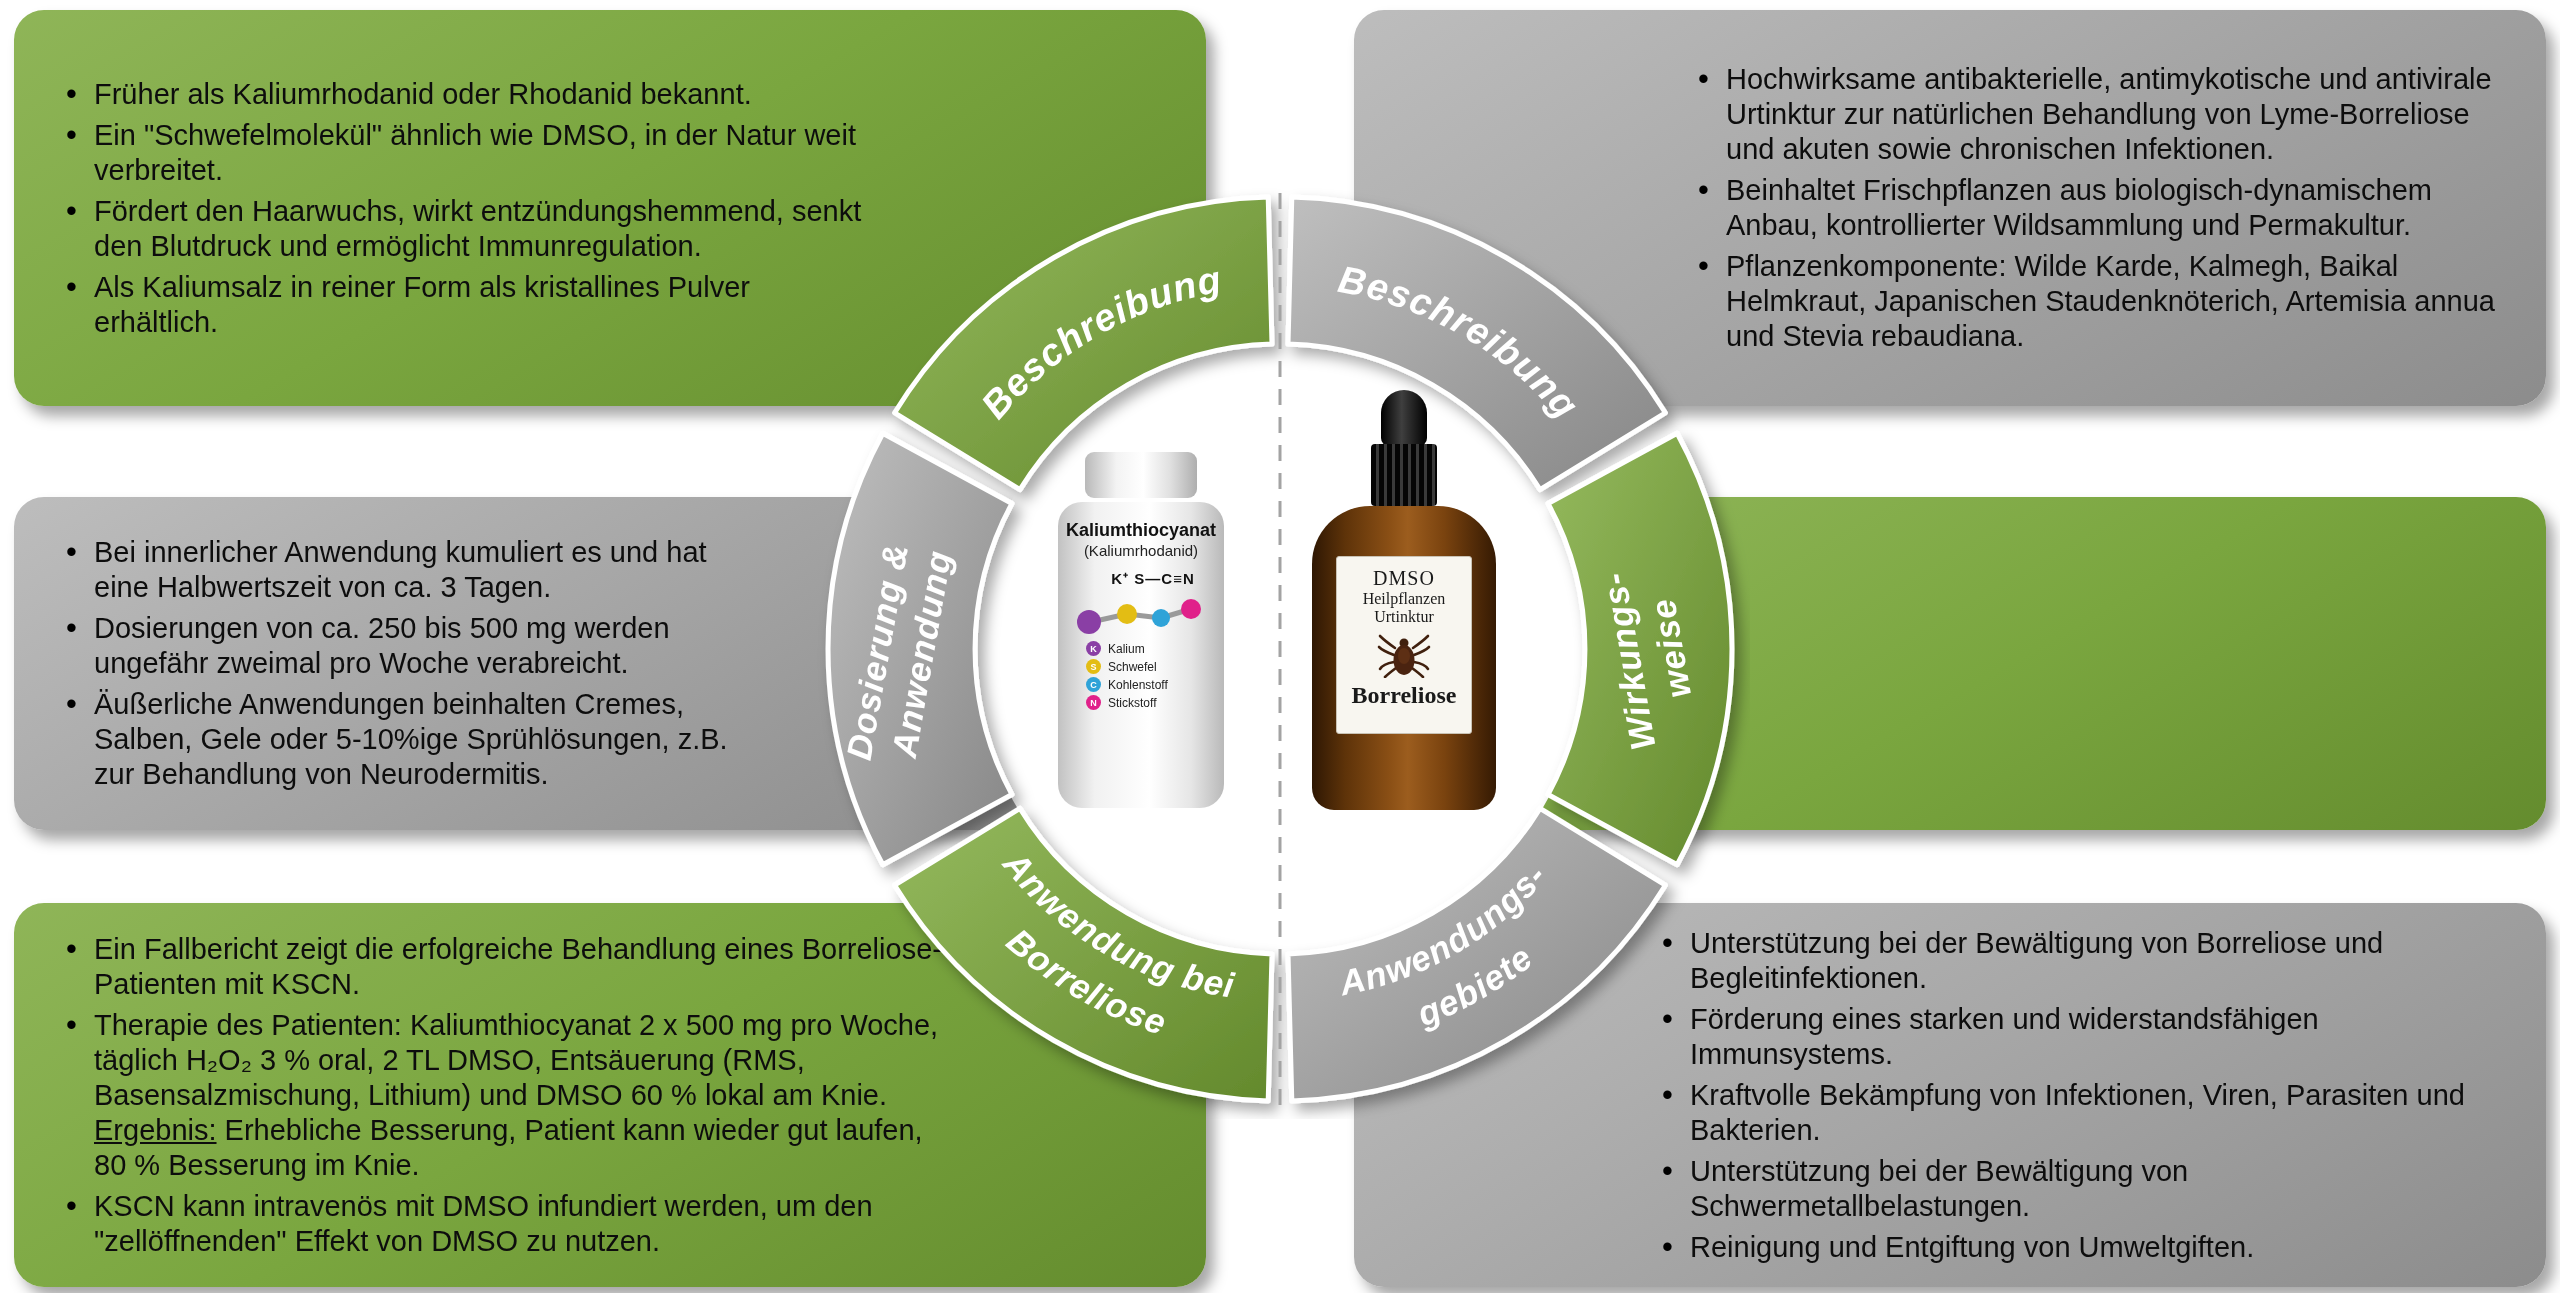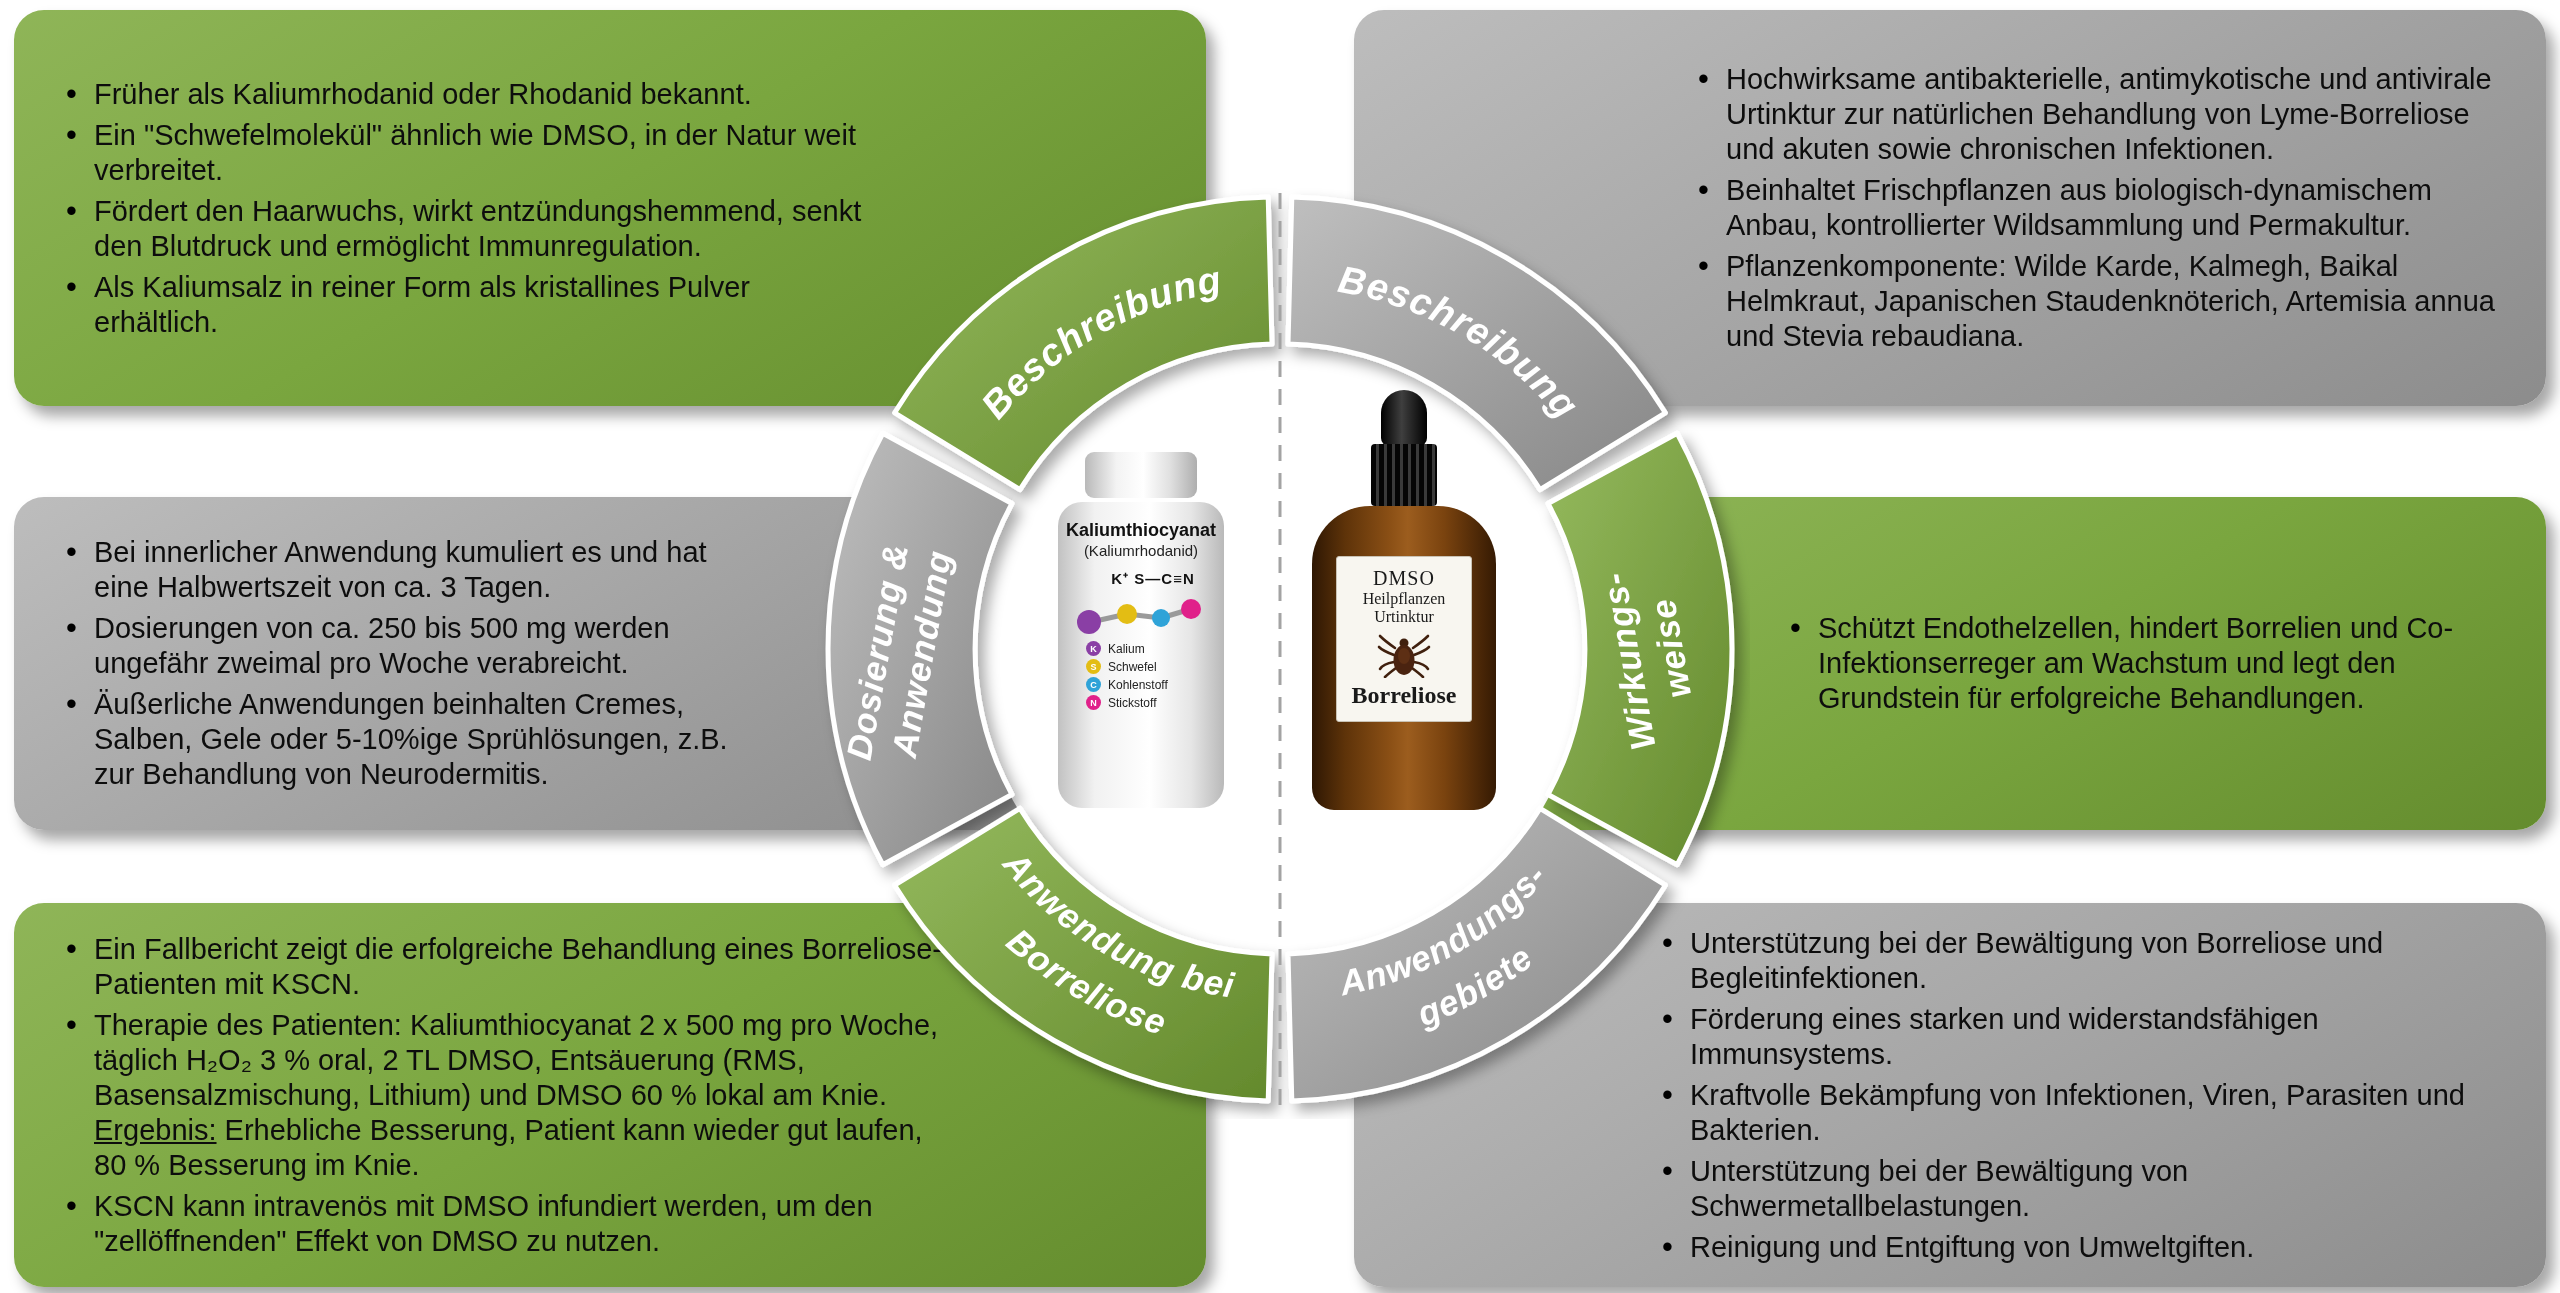--- a/index.html
+++ b/index.html
@@ -103,21 +103,21 @@
     width: 66px; height: 62px; margin: -2px auto 0; border-radius: 4px;
     background: repeating-linear-gradient(90deg, #050505 0 5px, #3a3a3a 5px 8px);
   }
   .ba-body {
     width: 184px; height: 304px; border-radius: 58px 58px 22px 22px;
     background: linear-gradient(90deg, #2e1703 0%, #5e3309 18%, #8a4f15 42%, #9c5d1e 52%, #7a430f 72%, #351a03 100%);
     padding-top: 50px;
   }
   .ba-label {
     width: 136px; margin: 0 auto; background: #f8f6f0; border: 1px solid #c9c2b4; border-radius: 3px;
-    padding: 10px 4px 12px; text-align: center;
+    padding: 10px 4px 24px; text-align: center;
     font-family: "Liberation Serif", serif; color: #1a1a1a;
   }
   .ba-l1 { font-size: 20px; letter-spacing: 1px; }
   .ba-l2, .ba-l3 { font-size: 16px; }
   .ba-tick { display: block; margin: 6px auto 4px; }
   .ba-name { font-size: 24px; font-weight: 700; margin-top: 2px; }
 </style>
 </head>
 <body>
 
@@ -151,21 +151,20 @@
   <div class="box gray" id="box-tr">
     <ul>
       <li>Hochwirksame antibakterielle, antimykotische und antivirale Urtinktur zur natürlichen Behandlung von Lyme-Borreliose und akuten sowie chronischen Infektionen.</li>
       <li>Beinhaltet Frischpflanzen aus biologisch-dynamischem Anbau, kontrollierter Wildsammlung und Permakultur.</li>
       <li>Pflanzenkomponente: Wilde Karde, Kalmegh, Baikal Helmkraut, Japanischen Staudenknöterich, Artemisia annua und Stevia rebaudiana.</li>
     </ul>
   </div>
 
   <div class="box green" id="box-mr">
     <ul>
-      <li>Schützt Endothelzellen, hindert Borrelien und Co-Infektionserreger am Wachstum und legt den Grundstein für erfolgreiche Behandlungen.</li>
     </ul>
   </div>
 
   <div class="box gray" id="box-br">
     <ul>
       <li>Unterstützung bei der Bewältigung von Borreliose und Begleitinfektionen.</li>
       <li>Förderung eines starken und widerstandsfähigen Immunsystems.</li>
       <li>Kraftvolle Bekämpfung von Infektionen, Viren, Parasiten und Bakterien.</li>
       <li>Unterstützung bei der Bewältigung von Schwermetallbelastungen.</li>
       <li>Reinigung und Entgiftung von Umweltgiften.</li>

